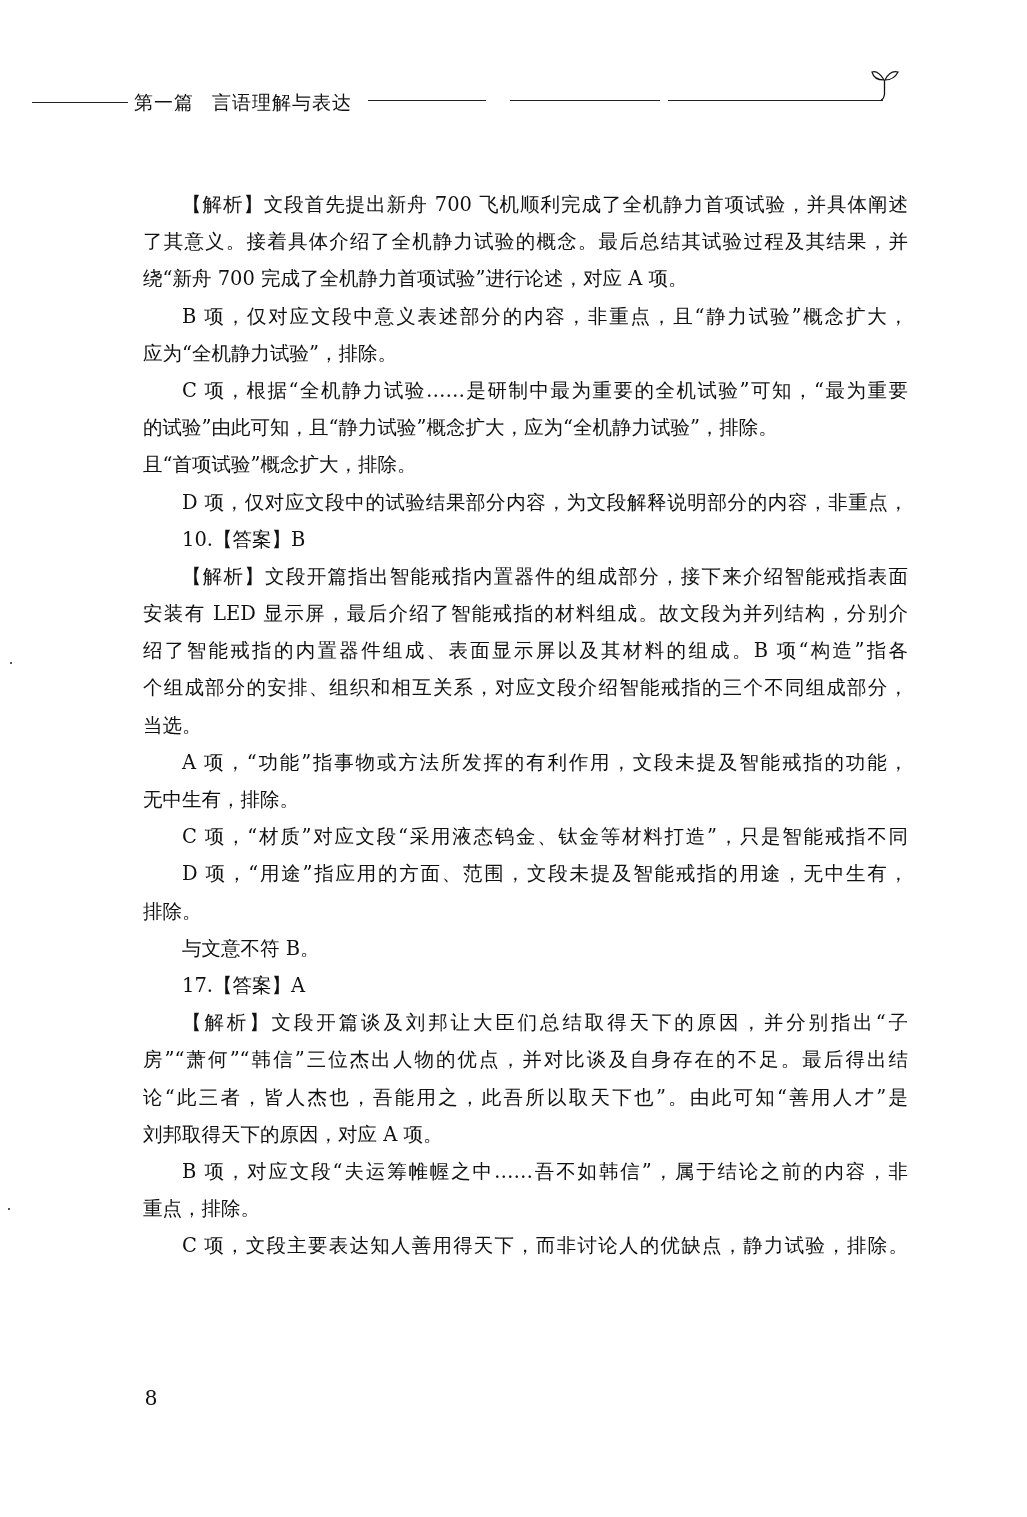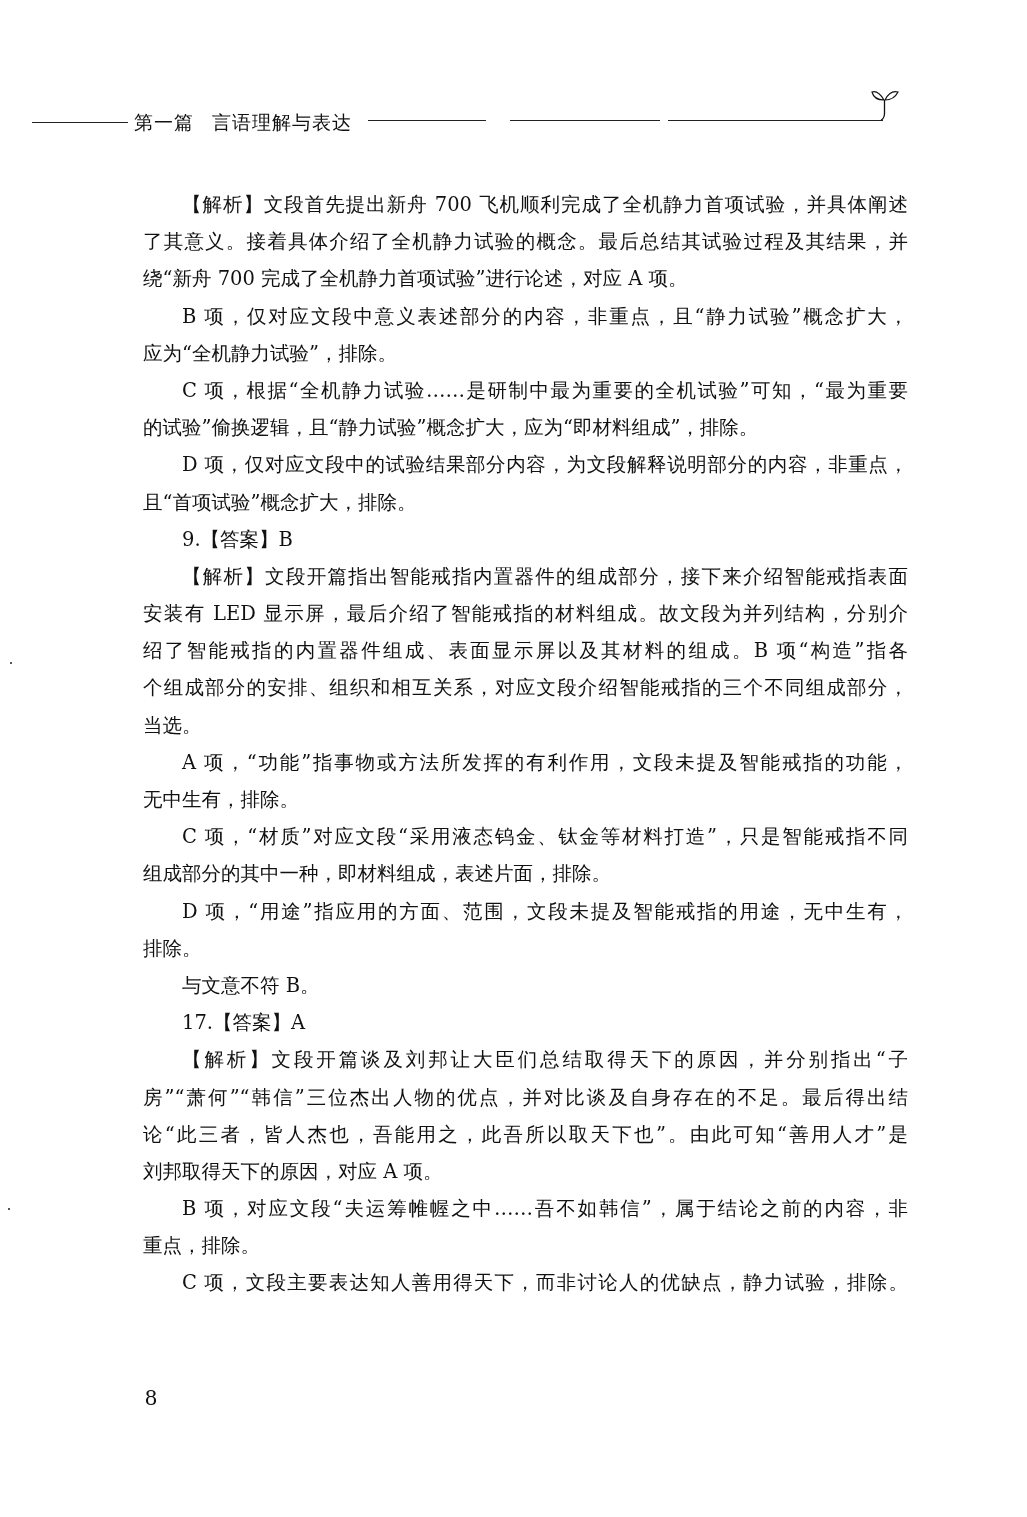--- a/index.html
+++ b/index.html
@@ -1,18 +1,18 @@
 <!DOCTYPE html>
 <html><head>
 <meta charset="utf-8">
 <style>
   html, body { margin: 0; padding: 0; background: #ffffff; }
   body { width: 1027px; height: 1517px; position: relative; overflow: hidden;
          font-family: "DejaVu Serif", "Liberation Serif", serif; color: #111; }
-  .header { position: absolute; left: 0; top: 92px; width: 1027px; height: 60px; }
+  .header { position: absolute; left: 0; top: 72px; width: 1027px; height: 60px; }
   .hline { position: absolute; height: 1px; background: #222; }
   .header-title { position: absolute; left: 134px; top: 18px; font-size: 19px; letter-spacing: 1px;
                   font-family: "DejaVu Sans", "Liberation Sans", sans-serif; color: #111; white-space: nowrap; }
   .header-title .gap { display: inline-block; width: 18px; }
   .sprout { position: absolute; left: 868px; top: -6px; }
   .content { position: absolute; left: 143px; top: 186px; width: 765px; }
   .line { height: 37.2px; line-height: 37.2px; font-size: 19.5px; white-space: nowrap;
           text-align: justify; text-align-last: justify; overflow: visible; }
   .line.indent { padding-left: 39px; }
   .line.last { text-align-last: left; }
@@ -38,33 +38,32 @@
   </svg>
 </div>
 
 <div class="content" id="content">
     <div class="line indent">【解析】文段首先提出新舟 700 飞机顺利完成了全机静力首项试验，并具体阐述</div>
     <div class="line">了其意义。接着具体介绍了全机静力试验的概念。最后总结其试验过程及其结果，并</div>
     <div class="line last">绕“新舟 700 完成了全机静力首项试验”进行论述，对应 A 项。</div>
     <div class="line indent">B 项，仅对应文段中意义表述部分的内容，非重点，且“静力试验”概念扩大，</div>
     <div class="line last">应为“全机静力试验”，排除。</div>
     <div class="line indent">C 项，根据“全机静力试验……是研制中最为重要的全机试验”可知，“最为重要</div>
-    <div class="line last">的试验”偷换逻辑，且“静力试验”概念扩大，应为“即材料组成”，排除。</div>
+    <div class="line last">的试验”由此可知，且“静力试验”概念扩大，应为“全机静力试验”，排除。</div>
+    <div class="line last">且“首项试验”概念扩大，排除。</div>
     <div class="line indent">D 项，仅对应文段中的试验结果部分内容，为文段解释说明部分的内容，非重点，</div>
-    <div class="line last">且“首项试验”概念扩大，排除。</div>
-    <div class="line indent last">9.【答案】B</div>
+    <div class="line indent last">10.【答案】B</div>
     <div class="line indent">【解析】文段开篇指出智能戒指内置器件的组成部分，接下来介绍智能戒指表面</div>
     <div class="line">安装有 LED 显示屏，最后介绍了智能戒指的材料组成。故文段为并列结构，分别介</div>
     <div class="line">绍了智能戒指的内置器件组成、表面显示屏以及其材料的组成。B 项“构造”指各</div>
     <div class="line">个组成部分的安排、组织和相互关系，对应文段介绍智能戒指的三个不同组成部分，</div>
     <div class="line last">当选。</div>
     <div class="line indent">A 项，“功能”指事物或方法所发挥的有利作用，文段未提及智能戒指的功能，</div>
     <div class="line last">无中生有，排除。</div>
     <div class="line indent">C 项，“材质”对应文段“采用液态钨金、钛金等材料打造”，只是智能戒指不同</div>
-    <div class="line last">组成部分的其中一种，即材料组成，表述片面，排除。</div>
     <div class="line indent">D 项，“用途”指应用的方面、范围，文段未提及智能戒指的用途，无中生有，</div>
     <div class="line last">排除。</div>
     <div class="line indent last">与文意不符 B。</div>
     <div class="line indent last">17.【答案】A</div>
     <div class="line indent">【解析】文段开篇谈及刘邦让大臣们总结取得天下的原因，并分别指出“子</div>
     <div class="line">房”“萧何”“韩信”三位杰出人物的优点，并对比谈及自身存在的不足。最后得出结</div>
     <div class="line">论“此三者，皆人杰也，吾能用之，此吾所以取天下也”。由此可知“善用人才”是</div>
     <div class="line last">刘邦取得天下的原因，对应 A 项。</div>
     <div class="line indent">B 项，对应文段“夫运筹帷幄之中……吾不如韩信”，属于结论之前的内容，非</div>
     <div class="line last">重点，排除。</div>

